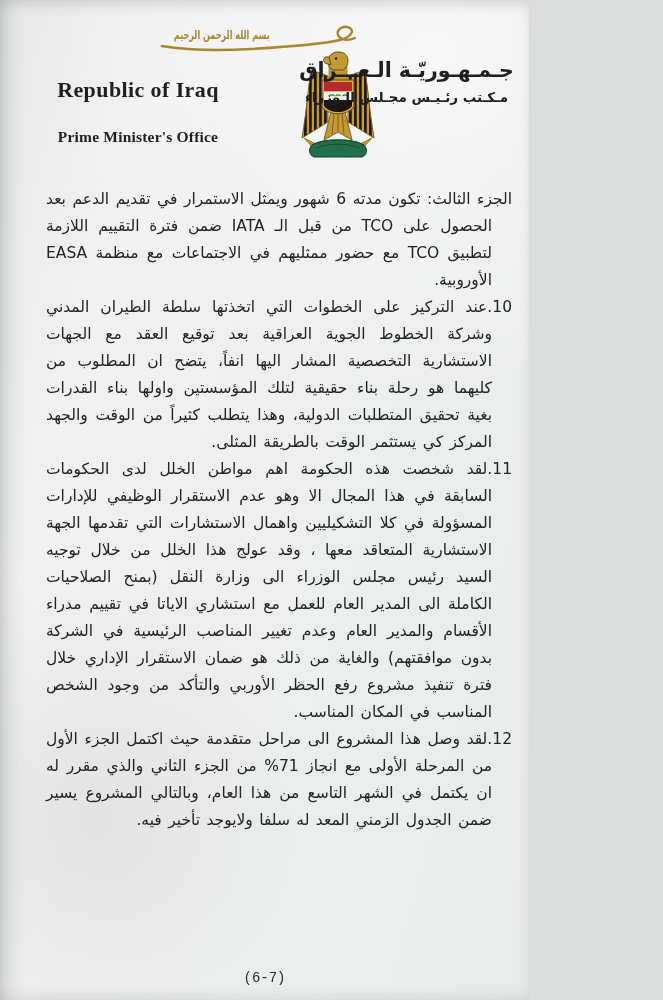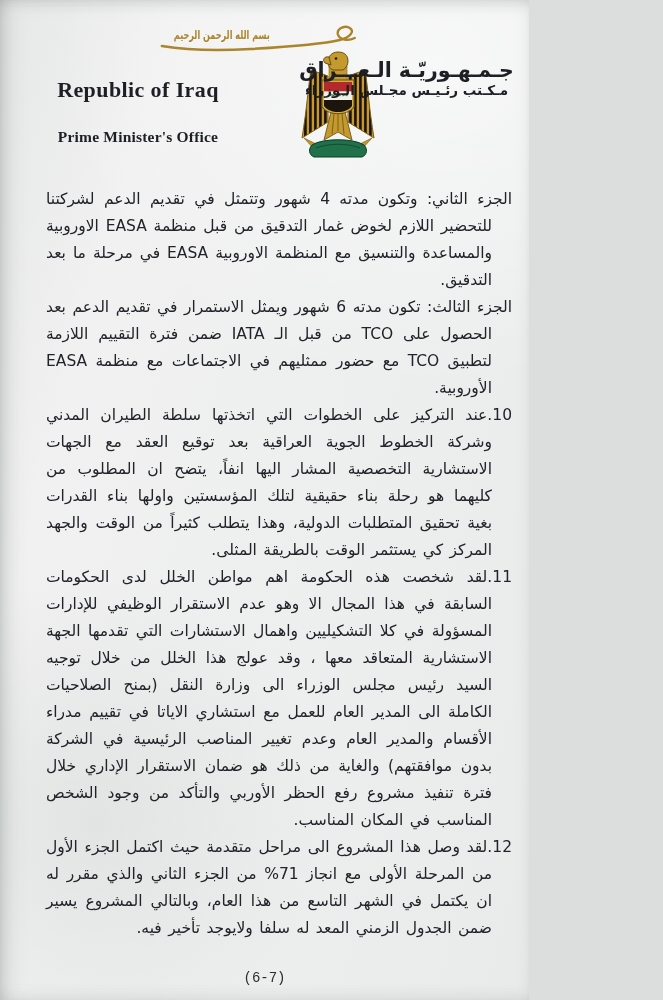--- a/index.html
+++ b/index.html
@@ -47,21 +47,21 @@
 
   .ar-letterhead {
     position: absolute;
     top: 58px; right: 10px; width: 225px;
     direction: rtl;
     text-align: center;
     font-weight: bold;
     color: #1d1f24;
   }
   .ar-letterhead .l1 { font-size: 20.5px; }
-  .ar-letterhead .l2 { font-size: 13.5px; }
+  .ar-letterhead .l2 { font-size: 13.5px; margin-top: 7px; }
 
   .refs {
     position: absolute;
     top: 135px; right: 14px;
     direction: rtl;
     text-align: right;
     font-weight: bold;
     font-size: 14.5px;
     color: #1d1f24;
   }
@@ -158,21 +158,20 @@
   <div class="ar-letterhead">
     <div class="l1">جـمـهـوريّـة الـعـــراق</div>
     <div class="l2">مـكـتب رئـيـس مجـلس الـوزراء</div>
   </div>
 
 
   <div class="speck s1"></div>
   <div class="speck s2"></div>
 
   <div class="doc-body">
-    <p class="para">الجزء الثاني: وتكون مدته 4 شهور وتتمثل في تقديم الدعم لشركتنا للتحضير اللازم لخوض غمار التدقيق من قبل منظمة EASA الاوروبية والمساعدة والتنسيق مع المنظمة الاوروبية EASA في مرحلة ما بعد التدقيق.</p>
     <p class="para">الجزء الثالث: تكون مدته 6 شهور ويمثل الاستمرار في تقديم الدعم بعد الحصول على TCO من قبل الـ IATA ضمن فترة التقييم اللازمة لتطبيق TCO مع حضور ممثليهم في الاجتماعات مع منظمة EASA الأوروبية.</p>
     <p class="para">10.عند التركيز على الخطوات التي اتخذتها سلطة الطيران المدني وشركة الخطوط الجوية العراقية بعد توقيع العقد مع الجهات الاستشارية التخصصية المشار اليها انفاً، يتضح ان المطلوب من كليهما هو رحلة بناء حقيقية لتلك المؤسستين واولها بناء القدرات بغية تحقيق المتطلبات الدولية، وهذا يتطلب كثيراً من الوقت والجهد المركز كي يستثمر الوقت بالطريقة المثلى.</p>
     <p class="para">11.لقد شخصت هذه الحكومة اهم مواطن الخلل لدى الحكومات السابقة في هذا المجال الا وهو عدم الاستقرار الوظيفي للإدارات المسؤولة في كلا التشكيليين واهمال الاستشارات التي تقدمها الجهة الاستشارية المتعاقد معها ، وقد عولج هذا الخلل من خلال توجيه السيد رئيس مجلس الوزراء الى وزارة النقل (بمنح الصلاحيات الكاملة الى المدير العام للعمل مع استشاري الاياتا في تقييم مدراء الأقسام والمدير العام وعدم تغيير المناصب الرئيسية في الشركة بدون موافقتهم) والغاية من ذلك هو ضمان الاستقرار الإداري خلال فترة تنفيذ مشروع رفع الحظر الأوربي والتأكد من وجود الشخص المناسب في المكان المناسب.</p>
     <p class="para">12.لقد وصل هذا المشروع الى مراحل متقدمة حيث اكتمل الجزء الأول من المرحلة الأولى مع انجاز 71% من الجزء الثاني والذي مقرر له ان يكتمل في الشهر التاسع من هذا العام، وبالتالي المشروع يسير ضمن الجدول الزمني المعد له سلفا ولايوجد تأخير فيه.</p>
   </div>
 
   <div class="footer">(6-7)</div>
 
 </div>
 

